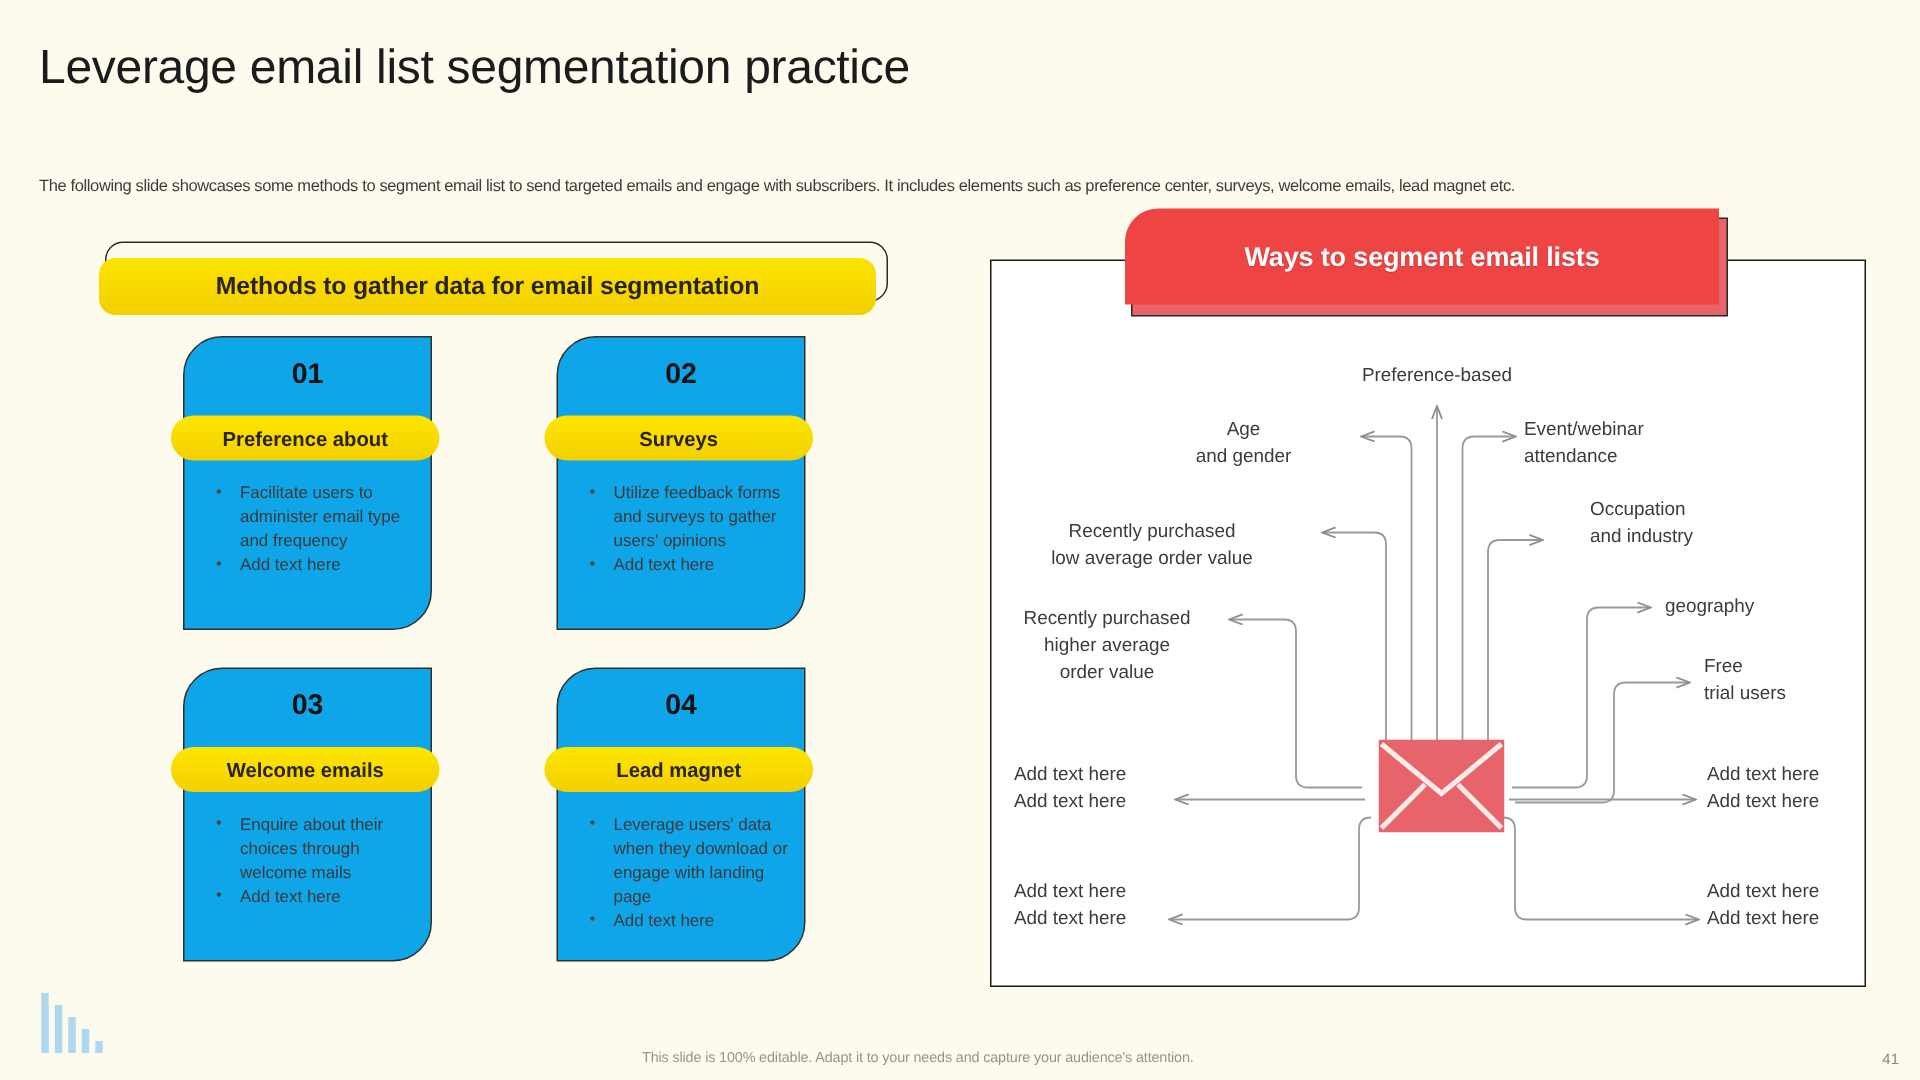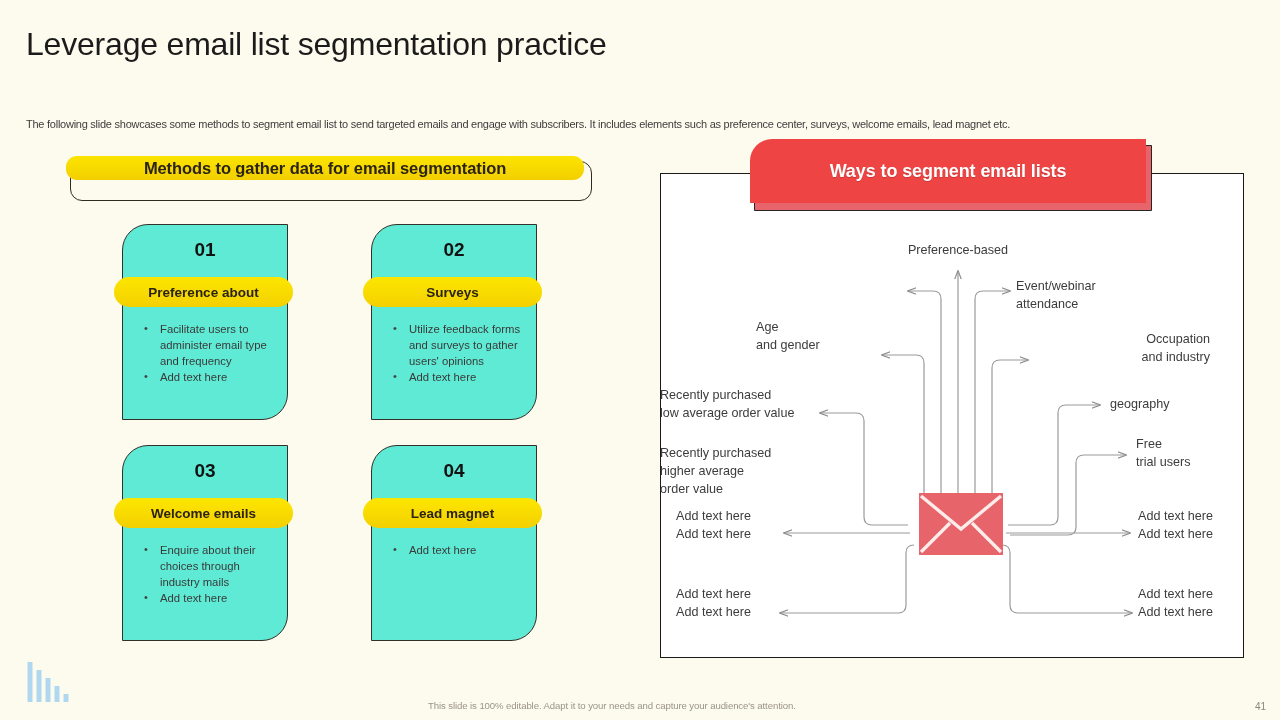--- a/index.html
+++ b/index.html
@@ -25,30 +25,30 @@
   
   #left-panel { position:absolute; left:0; top:0; width:640px; height:720px; }
 
   #left-header-wrap { position:absolute; left:66px; top:156px; width:526px; height:44px; }
   #left-header-shadow {
     position:absolute; left:4px; top:5px; width:522px; height:40px;
     border:1.4px solid #2e2b22; border-radius:12px 12px 12px 12px;
     background:transparent;
   }
   #left-header {
-    position:absolute; left:0; top:0; width:518px; height:24px;
+    position:absolute; left:0; top:16px; width:518px; height:38px;
     background:linear-gradient(180deg,#FCE400 0%,#F2CF00 100%);
     border-radius:11px;
     display:flex; align-items:center; justify-content:center;
   }
   #left-header-label { font-size:16.5px; font-weight:bold; color:#2b2314; letter-spacing:-0.1px; }
 
   .card {
     position:absolute; width:166px; height:196px;
-    background:#5eead4;
+    background:#0ea5e9;
     border:1.2px solid #333029;
     border-radius:26px 0 26px 0;
   }
   .card .num {
     position:absolute; left:0; right:0; top:14px;
     text-align:center; font-size:19px; font-weight:bold; color:#121212;
   }
   .card .pill {
     position:absolute; left:-9px; top:52px; width:179px; height:30px;
     background:linear-gradient(180deg,#FDE600 0%,#F3D000 100%);
@@ -96,21 +96,21 @@
     text-shadow:0 1px 1px rgba(0,0,0,0.18);
   }
 
   #diagram { position:absolute; left:660px; top:173px; width:700px; height:485px; }
   #diagram svg { position:absolute; left:0; top:0; }
 
   .dlabel {
     position:absolute; font-size:12.6px; color:#3c3c3c; line-height:18px;
     white-space:pre-line;
   }
-  .dlabel.r { text-align:left;margin-top:41px; }
+  .dlabel.r { text-align:center; }
   .dlabel.c { text-align:center; }
   .dlabel.l { text-align:left; }
 
   
   #logo { position:absolute; left:24px; top:658px; width:62px; height:48px; }
   #footer-note {
     position:absolute; left:428px; top:700px;
     font-size:9.6px; color:#9a9486; letter-spacing:-0.1px;
   }
   #page-number {
@@ -154,31 +154,32 @@
       <li>Add text here</li>
     </ul>
   </div>
 
   <div class="card" id="card-03">
     <div class="num">03</div>
     <div class="pill">
       <span>Welcome emails</span>
     </div>
     <ul>
-      <li>Enquire about their choices through industry mails</li>
+      <li>Enquire about their choices through welcome mails</li>
       <li>Add text here</li>
     </ul>
   </div>
 
   <div class="card" id="card-04">
     <div class="num">04</div>
     <div class="pill">
       <span>Lead magnet</span>
     </div>
     <ul>
+      <li>Leverage users' data when they download or engage with landing page</li>
       <li>Add text here</li>
     </ul>
   </div>
 </div>
 
 <div id="right-panel"></div>
 
 <div id="diagram">
   <svg width="584" height="485" viewBox="0 0 584 485">
     <defs>
@@ -222,21 +223,21 @@
   </svg>
 
   <div class="dlabel c" style="left:170px; top:68px; width:256px;">Preference-based</div>
 
   <div class="dlabel r" style="left:96px; top:104px; width:146px;">Age
 and gender</div>
 
   <div class="dlabel l" style="left:356px; top:104px; width:160px;">Event/webinar
 attendance</div>
 
-  <div class="dlabel l" style="left:400px; top:157px; width:150px;text-align:right;">Occupation
+  <div class="dlabel l" style="left:400px; top:157px; width:150px;">Occupation
 and industry</div>
 
   <div class="dlabel r" style="left:0px; top:172px; width:216px;">Recently purchased
 low average order value</div>
 
   <div class="dlabel r" style="left:0px; top:230px; width:156px;">Recently purchased
 higher average
 order value</div>
 
   <div class="dlabel l" style="left:450px; top:222px; width:130px;">geography</div>

